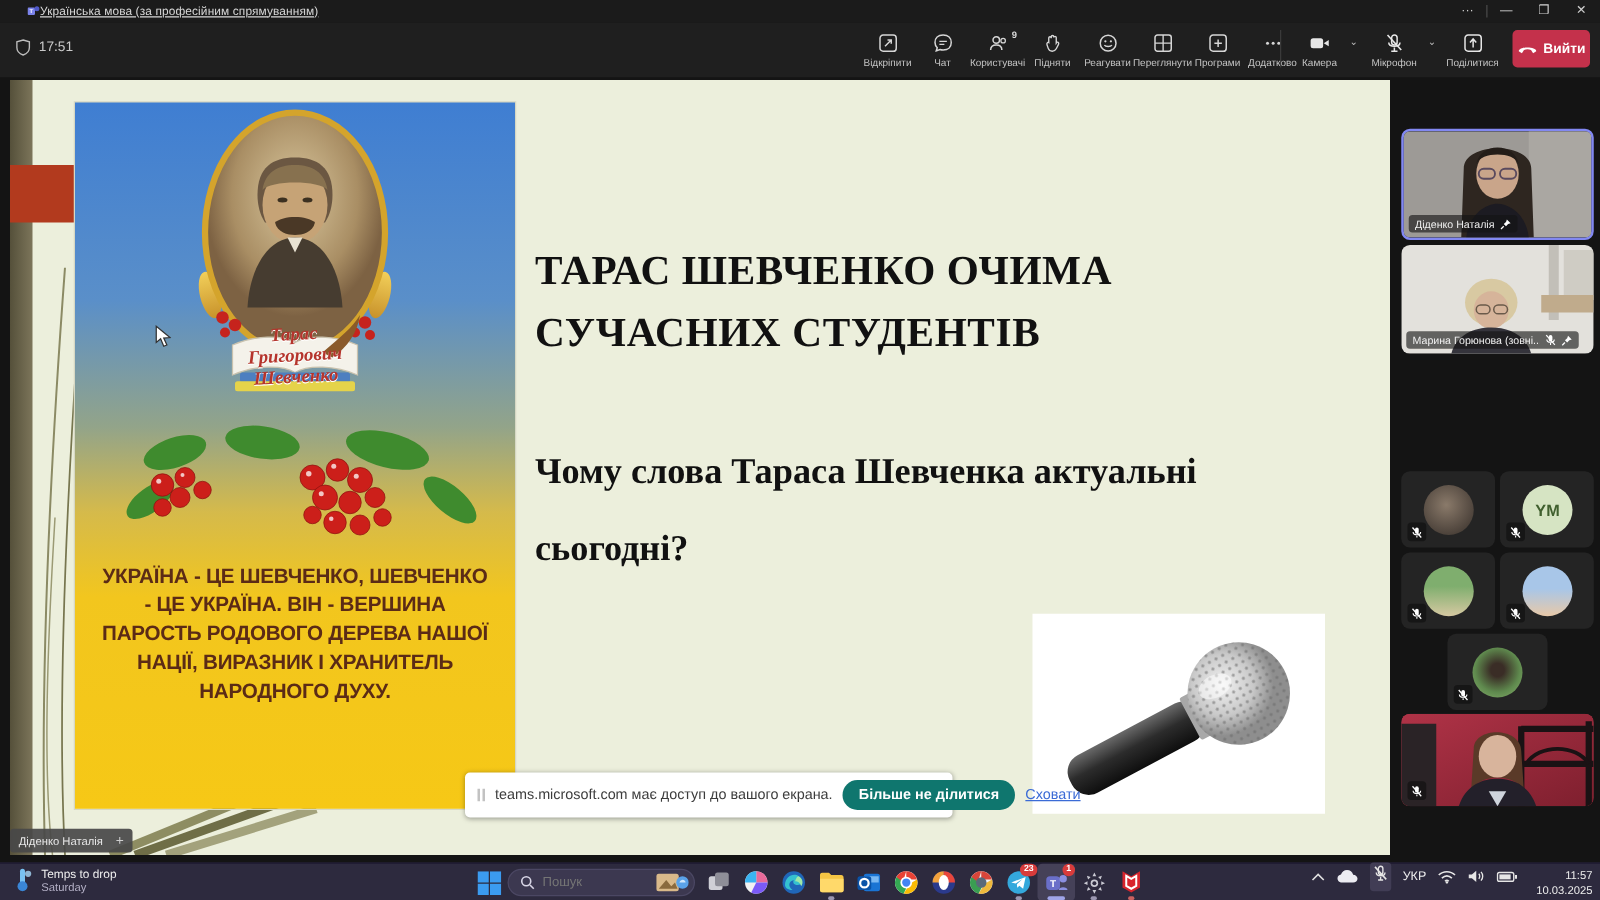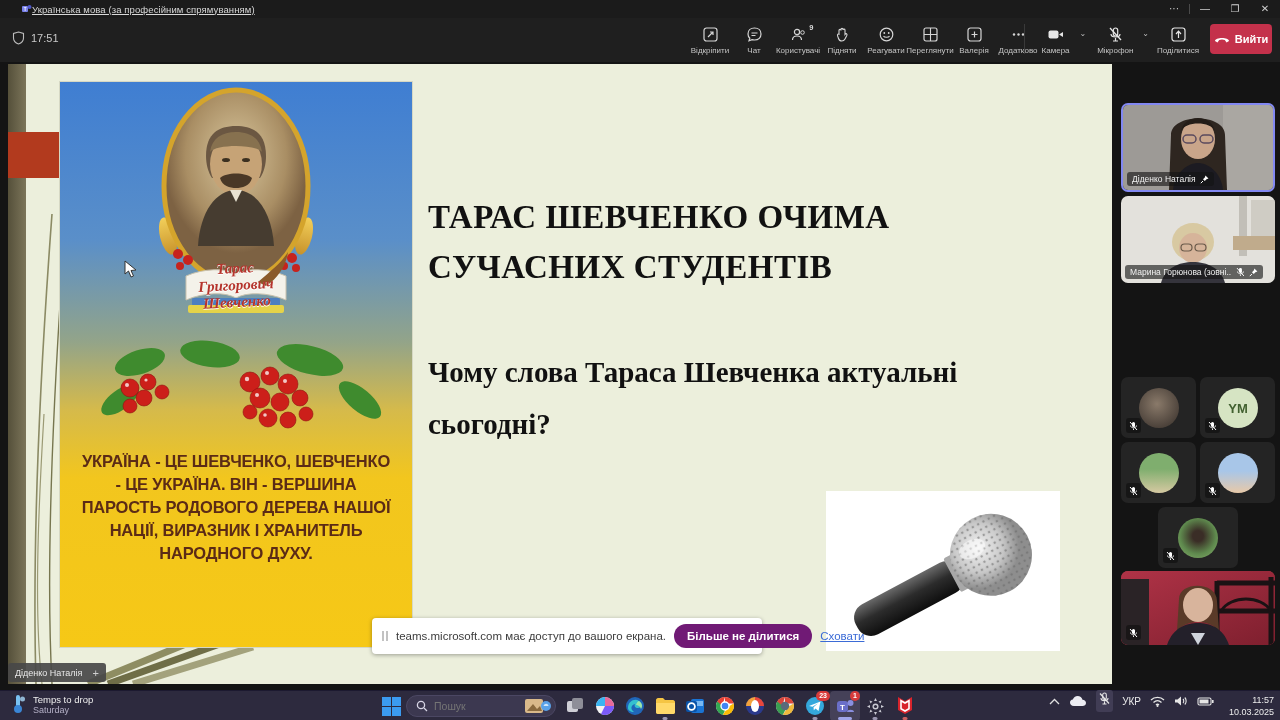--- a/index.html
+++ b/index.html
@@ -34,30 +34,30 @@
   .red-block { position:absolute; left:0; top:68px; width:54px; height:46px; background:#b23a1e; }
 
   
   .poster { position:absolute; left:52px; top:18px; width:352px; height:565px; background:linear-gradient(180deg,#3f7ed2 0%,#5a8fc9 28%,#93a489 46%,#d5ba4b 58%,#f2c61e 70%,#f6c816 100%); box-shadow:0 0 0 1px #d6d8c4; }
   .poster-name { position:absolute; left:96px; top:178px; width:160px; text-align:center; font-family:"Liberation Serif", serif; font-style:italic; font-weight:bold; color:#b5342c; font-size:15px; line-height:17px; transform:rotate(-3deg); text-shadow:0 1px 0 #fff; }
   .poster-dates { position:absolute; left:70px; top:224px; width:170px; text-align:center; font-size:20px; font-weight:800; color:#45413a; line-height:23px; letter-spacing:.5px; }
   .poster-quote { position:absolute; left:20px; top:368px; width:312px; text-align:center; color:#5b2b16; font-weight:800; font-size:16.5px; line-height:23px; letter-spacing:-.2px; }
 
   
   .slide-title { position:absolute; left:420px; top:128px; width:575px; font-family:"Liberation Serif", serif; font-weight:bold; color:#111; font-size:33px; line-height:50px; letter-spacing:.5px; }
-  .slide-question { position:absolute; left:420px; top:282px; width:615px; font-family:"Liberation Serif", serif; font-weight:bold; color:#111; font-size:29px; line-height:52px; }
+  .slide-question { position:absolute; left:420px; top:282px; width:615px; font-family:"Liberation Serif", serif; font-weight:bold; color:#111; font-size:29px; line-height:62px; }
 
   .mic-box { position:absolute; left:818px; top:427px; width:234px; height:160px; background:#fff; }
 
   
   .notif { position:absolute; left:364px; top:554px; width:390px; height:36px; background:#fff; border-radius:4px; box-shadow:0 1px 4px rgba(0,0,0,.35); display:flex; align-items:center; padding:16px 10px; gap:8px; }
   .grip { display:flex; gap:2px; }
   .grip i { display:block; width:2px; height:10px; background:#c2c2c2; }
   .notif-msg { color:#3c3c3c; font-size:11.5px; white-space:nowrap; }
-  .notif-btn { background:#701a75; color:#fff; font-size:11.5px; font-weight:bold; border-radius:15px; padding:6px 13px; white-space:nowrap; cursor:pointer; }
+  .notif-btn { background:#0f766e; color:#fff; font-size:11.5px; font-weight:bold; border-radius:15px; padding:6px 13px; white-space:nowrap; cursor:pointer; }
   .notif-link { color:#3b6bd6; font-size:11.5px; text-decoration:underline; cursor:pointer; }
 
   .presenter-pill { position:absolute; left:0px; top:599px; width:98px; height:19px; background:rgba(72,72,72,.92); border-radius:3px; display:flex; align-items:center; justify-content:space-between; padding:0 7px; }
   .presenter-pill .nm { color:#e8e8e8; font-size:9px; white-space:nowrap; }
   .presenter-pill .plus { color:#cfcfcf; font-size:11px; }
 
   
   .tile { position:absolute; border-radius:7px; overflow:hidden; background:#242424; }
   .tile svg { display:block; }
   .tile-label { position:absolute; left:4px; bottom:4px; background:rgba(20,20,20,.62); border-radius:3px; display:flex; align-items:center; gap:4px; padding:2px 5px; max-width:138px; }
@@ -159,21 +159,21 @@
               <rect x="2" y="2" width="13" height="13" rx="2" fill="none" stroke="#d6d6d6" stroke-width="1.2"></rect>
               <path d="M8.5 2 V15 M2 8.5 H15" stroke="#d6d6d6" stroke-width="1.1"></path>
             </svg></span>
         <span class="lbl">Переглянути</span>
       </div>
       <div class="tb-btn">
         <span class="ic"><svg width="17" height="17" viewBox="0 0 17 17">
               <rect x="2" y="2" width="13" height="13" rx="2.5" fill="none" stroke="#d6d6d6" stroke-width="1.2"></rect>
               <path d="M8.5 5.5 V11.5 M5.5 8.5 H11.5" stroke="#d6d6d6" stroke-width="1.2"></path>
             </svg></span>
-        <span class="lbl">Валерія</span>
+        <span class="lbl">Програми</span>
       </div>
       <div class="tb-btn">
         <span class="ic"><svg width="17" height="17" viewBox="0 0 17 17">
               <circle cx="4" cy="8.5" r="1.2" fill="#d6d6d6"></circle>
               <circle cx="8.5" cy="8.5" r="1.2" fill="#d6d6d6"></circle>
               <circle cx="13" cy="8.5" r="1.2" fill="#d6d6d6"></circle>
             </svg></span>
         <span class="lbl">Додатково</span>
       </div>
     </div>

